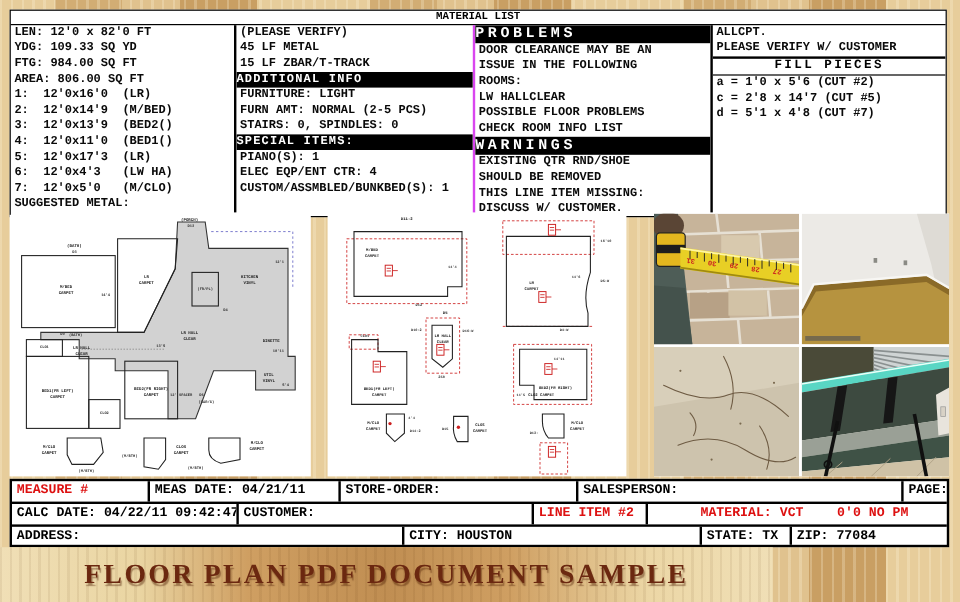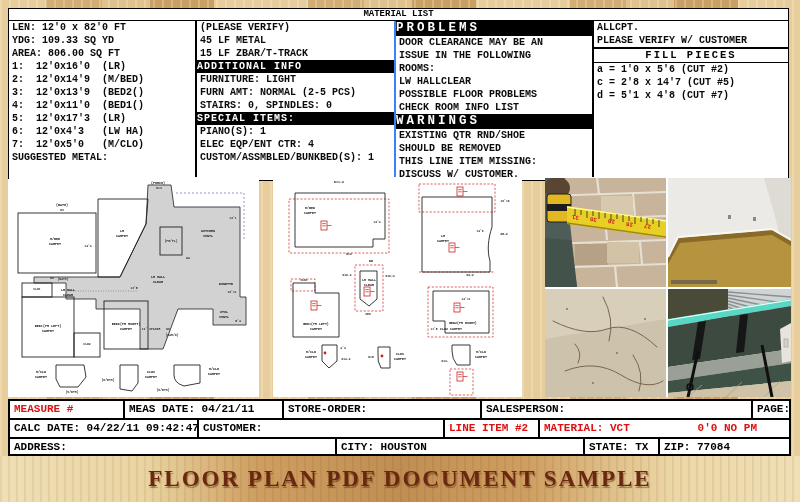--- a/index.html
+++ b/index.html
@@ -11,21 +11,21 @@
       repeating-linear-gradient(90deg, rgba(255,248,225,.25) 0 2px, rgba(0,0,0,0) 2px 9px),
       repeating-linear-gradient(90deg, #e7cd9b 0 46px, #d2ad74 46px 102px, #e0c28e 102px 150px, #c99f63 150px 214px, #e7cd9b 214px 262px);
   }
   .page{position:absolute;inset:0;}
   
   .material-table{position:absolute;left:8px;top:8px;width:781px;height:173px;background:#fff;border:1px solid #000;box-sizing:border-box;}
   .mt-title{height:11px;line-height:11px;text-align:center;font-weight:bold;font-size:9px;border-bottom:1px solid #000;}
   .mt-cols{display:flex;height:156px;}
   .mt-col{box-sizing:border-box;overflow:hidden;}
   .mt-col1{width:188px;border-right:2px solid #000;}
-  .mt-col2{width:199px;border-right:2px solid #3b82f6;}
+  .mt-col2{width:199px;border-right:2px solid #d946ef;}
   .mt-col3{width:198px;border-right:2px solid #000;}
   .mt-col4{flex:1;}
   .line{font-weight:bold;font-size:10px;line-height:13px;white-space:pre;padding:0 3px;color:#0a0a0a;}
   .bar{background:#000;color:#fff;font-weight:bold;font-size:10px;line-height:13px;letter-spacing:1px;}
   .bar-big{font-size:12.5px;line-height:15px;letter-spacing:3px;}
   .fill-header{text-align:center;font-weight:bold;font-size:10.5px;line-height:13px;border-top:2px solid #000;border-bottom:1px solid #000;letter-spacing:2px;}
   
   .plan-left{position:absolute;left:8px;top:179px;width:251px;height:218px;background:#fff;}
   .plan-mid{position:absolute;left:273px;top:179px;width:249px;height:218px;background:#fff;}
   .photos{position:absolute;left:545px;top:178px;width:246px;height:219px;display:grid;grid-template-columns:121px 123px;grid-template-rows:109px 108px;gap:2px;background:#fff;}
@@ -37,43 +37,44 @@
   .cd-s{font-size:3px;fill:#333;}
   .blk{fill:none;stroke:#222;stroke-width:0.9;}
   .red-d{fill:none;stroke:#cc2020;stroke-width:0.7;stroke-dasharray:2.2 1.6;}
   
   .form{position:absolute;left:8px;top:399px;width:783px;height:57px;background:#fff;border:2px solid #000;box-sizing:border-box;font-weight:bold;font-size:11px;}
   .frow{display:flex;box-sizing:border-box;}
   .frow1,.frow2{height:19px;border-bottom:2px solid #000;}
   .frow3{height:15px;}
   .fcell{box-sizing:border-box;border-right:2px solid #000;padding:1px 4px 0 4px;white-space:pre;overflow:hidden;line-height:15px;}
   .fcell.last{border-right:none;flex:1;}
-  .between{display:flex;justify-content:space-between;}
+  .between{display:flex;justify-content:flex-end;gap:28px;}
   .red{color:#dd1111;}
   
-  .banner{position:absolute;left:0;top:456px;width:800px;height:46px;display:flex;align-items:center;justify-content:center;
+  .banner{position:absolute;left:0;top:456px;width:644px;height:46px;display:flex;align-items:center;justify-content:center;
     background-image:
       repeating-linear-gradient(90deg, rgba(90,50,10,.08) 0 2px, rgba(0,0,0,0) 2px 8px),
       linear-gradient(90deg,#f0dfb6 0,#ead5a2 18%,#cf9f62 32%,#c08e52 50%,#cf9f62 66%,#ecd7a6 84%,#f0dfb6 100%);
   }
   .banner-text{font-family:"Liberation Serif",serif;font-weight:bold;font-size:23px;letter-spacing:2px;color:#6b2810;text-shadow:1px 2px 1px rgba(80,30,5,.45);}
 </style>
 </head>
 <body>
 
 <div class="page">
 
   <div class="material-table">
     <div class="mt-title">MATERIAL LIST</div>
     <div class="mt-cols">
 
       <div class="mt-col mt-col1">
 
       <div class="line">LEN: 12'0 x 82'0 FT</div>
           <div class="line">YDG: 109.33 SQ YD</div>
+          <div class="line">FTG: 984.00 SQ FT</div>
           <div class="line">AREA: 806.00 SQ FT</div>
           <div class="line">1:  12'0x16'0  (LR)</div>
           <div class="line">2:  12'0x14'9  (M/BED)</div>
           <div class="line">3:  12'0x13'9  (BED2()</div>
           <div class="line">4:  12'0x11'0  (BED1()</div>
           <div class="line">5:  12'0x17'3  (LR)</div>
           <div class="line">6:  12'0x4'3   (LW HA)</div>
           <div class="line">7:  12'0x5'0   (M/CLO)</div>
           <div class="line">SUGGESTED METAL:</div>
         </div>

